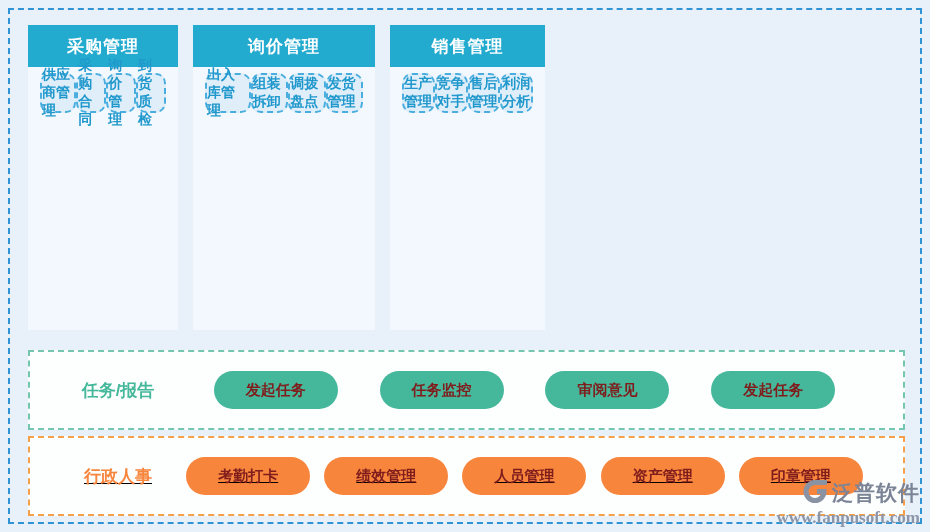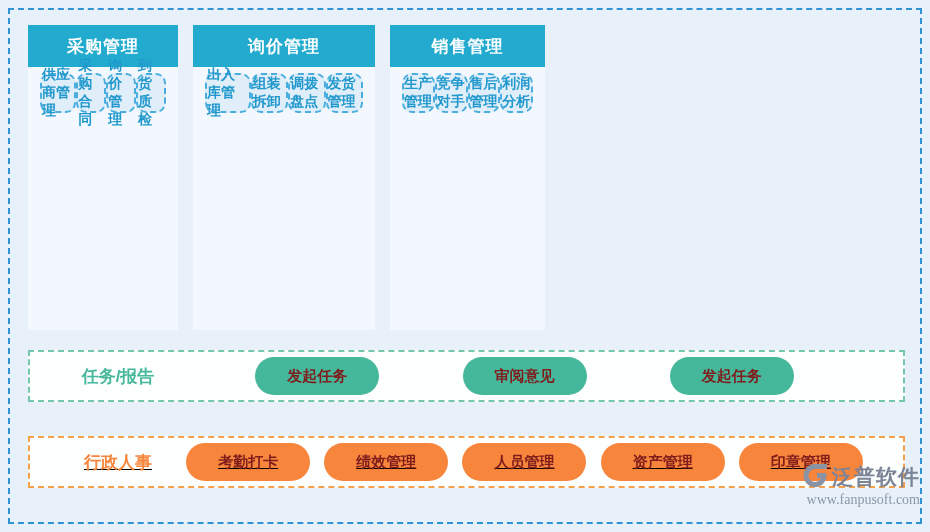--- a/index.html
+++ b/index.html
@@ -58,21 +58,21 @@
     border:2px dashed #49aede;
     border-radius:10px;
     color:#2098cc;
     font-size:14px; font-weight:bold;
     display:flex; align-items:center; justify-content:center;
     cursor:pointer;
   }
 
   
   .band {
-    position:absolute; left:28px; width:877px; height:52px;
+    position:absolute; left:28px; width:877px; height:80px;
     background:#fdfefe;
     display:flex; align-items:center;
     padding:0 26px 0 34px;
   }
   .band-tasks { top:350px; border:2px dashed #74c6ae; }
   .band-hr    { top:436px; border:2px dashed #f5a04a;text-decoration:underline; }
   .band-label {
     width:108px; flex:0 0 108px;
     font-size:17px; font-weight:bold;
     text-align:center;
@@ -88,30 +88,30 @@
     border-radius:19px;
     color:#7f1d1d; font-size:15px; font-weight:bold;
     display:flex; align-items:center; justify-content:center;
     cursor:pointer;
   }
   .band-tasks .pill { background:#45b89b; }
   .band-hr    .pill { background:#f8853c; }
 
   
   .watermark {
-    position:absolute; right:10px; bottom:24px;
+    position:absolute; right:10px; bottom:4px;
     text-align:right; z-index:5;
   }
   .wm-top { display:flex; align-items:center; justify-content:flex-end; gap:3px; }
   .wm-brand {
     font-size:21px; font-weight:bold; color:#7b8496; letter-spacing:1px;
   }
   .wm-url {
     font-family:"Liberation Serif","DejaVu Serif",serif;
-    font-size:14px; font-weight:normal; color:#8c96a8;
+    font-size:17px; font-weight:bold; color:#8c96a8;
   }
 </style>
 </head>
 <body>
 
 <div class="page">
   <div class="outer-frame"></div>
 
   <div class="modules">
 
@@ -144,20 +144,21 @@
         <div class="mod-item">售后管理</div>
         <div class="mod-item">利润分析</div>
       </div>
     </div>
   </div>
 
   <div class="band band-tasks">
     <div class="band-label">任务/报告</div>
     <div class="pills">
       <div class="pill">发起任务</div>
+      <div class="pill">任务监控</div>
       <div class="pill">审阅意见</div>
       <div class="pill">发起任务</div>
     </div>
   </div>
 
   <div class="band band-hr">
     <div class="band-label">行政人事</div>
     <div class="pills">
       <div class="pill">考勤打卡</div>
       <div class="pill">绩效管理</div>

